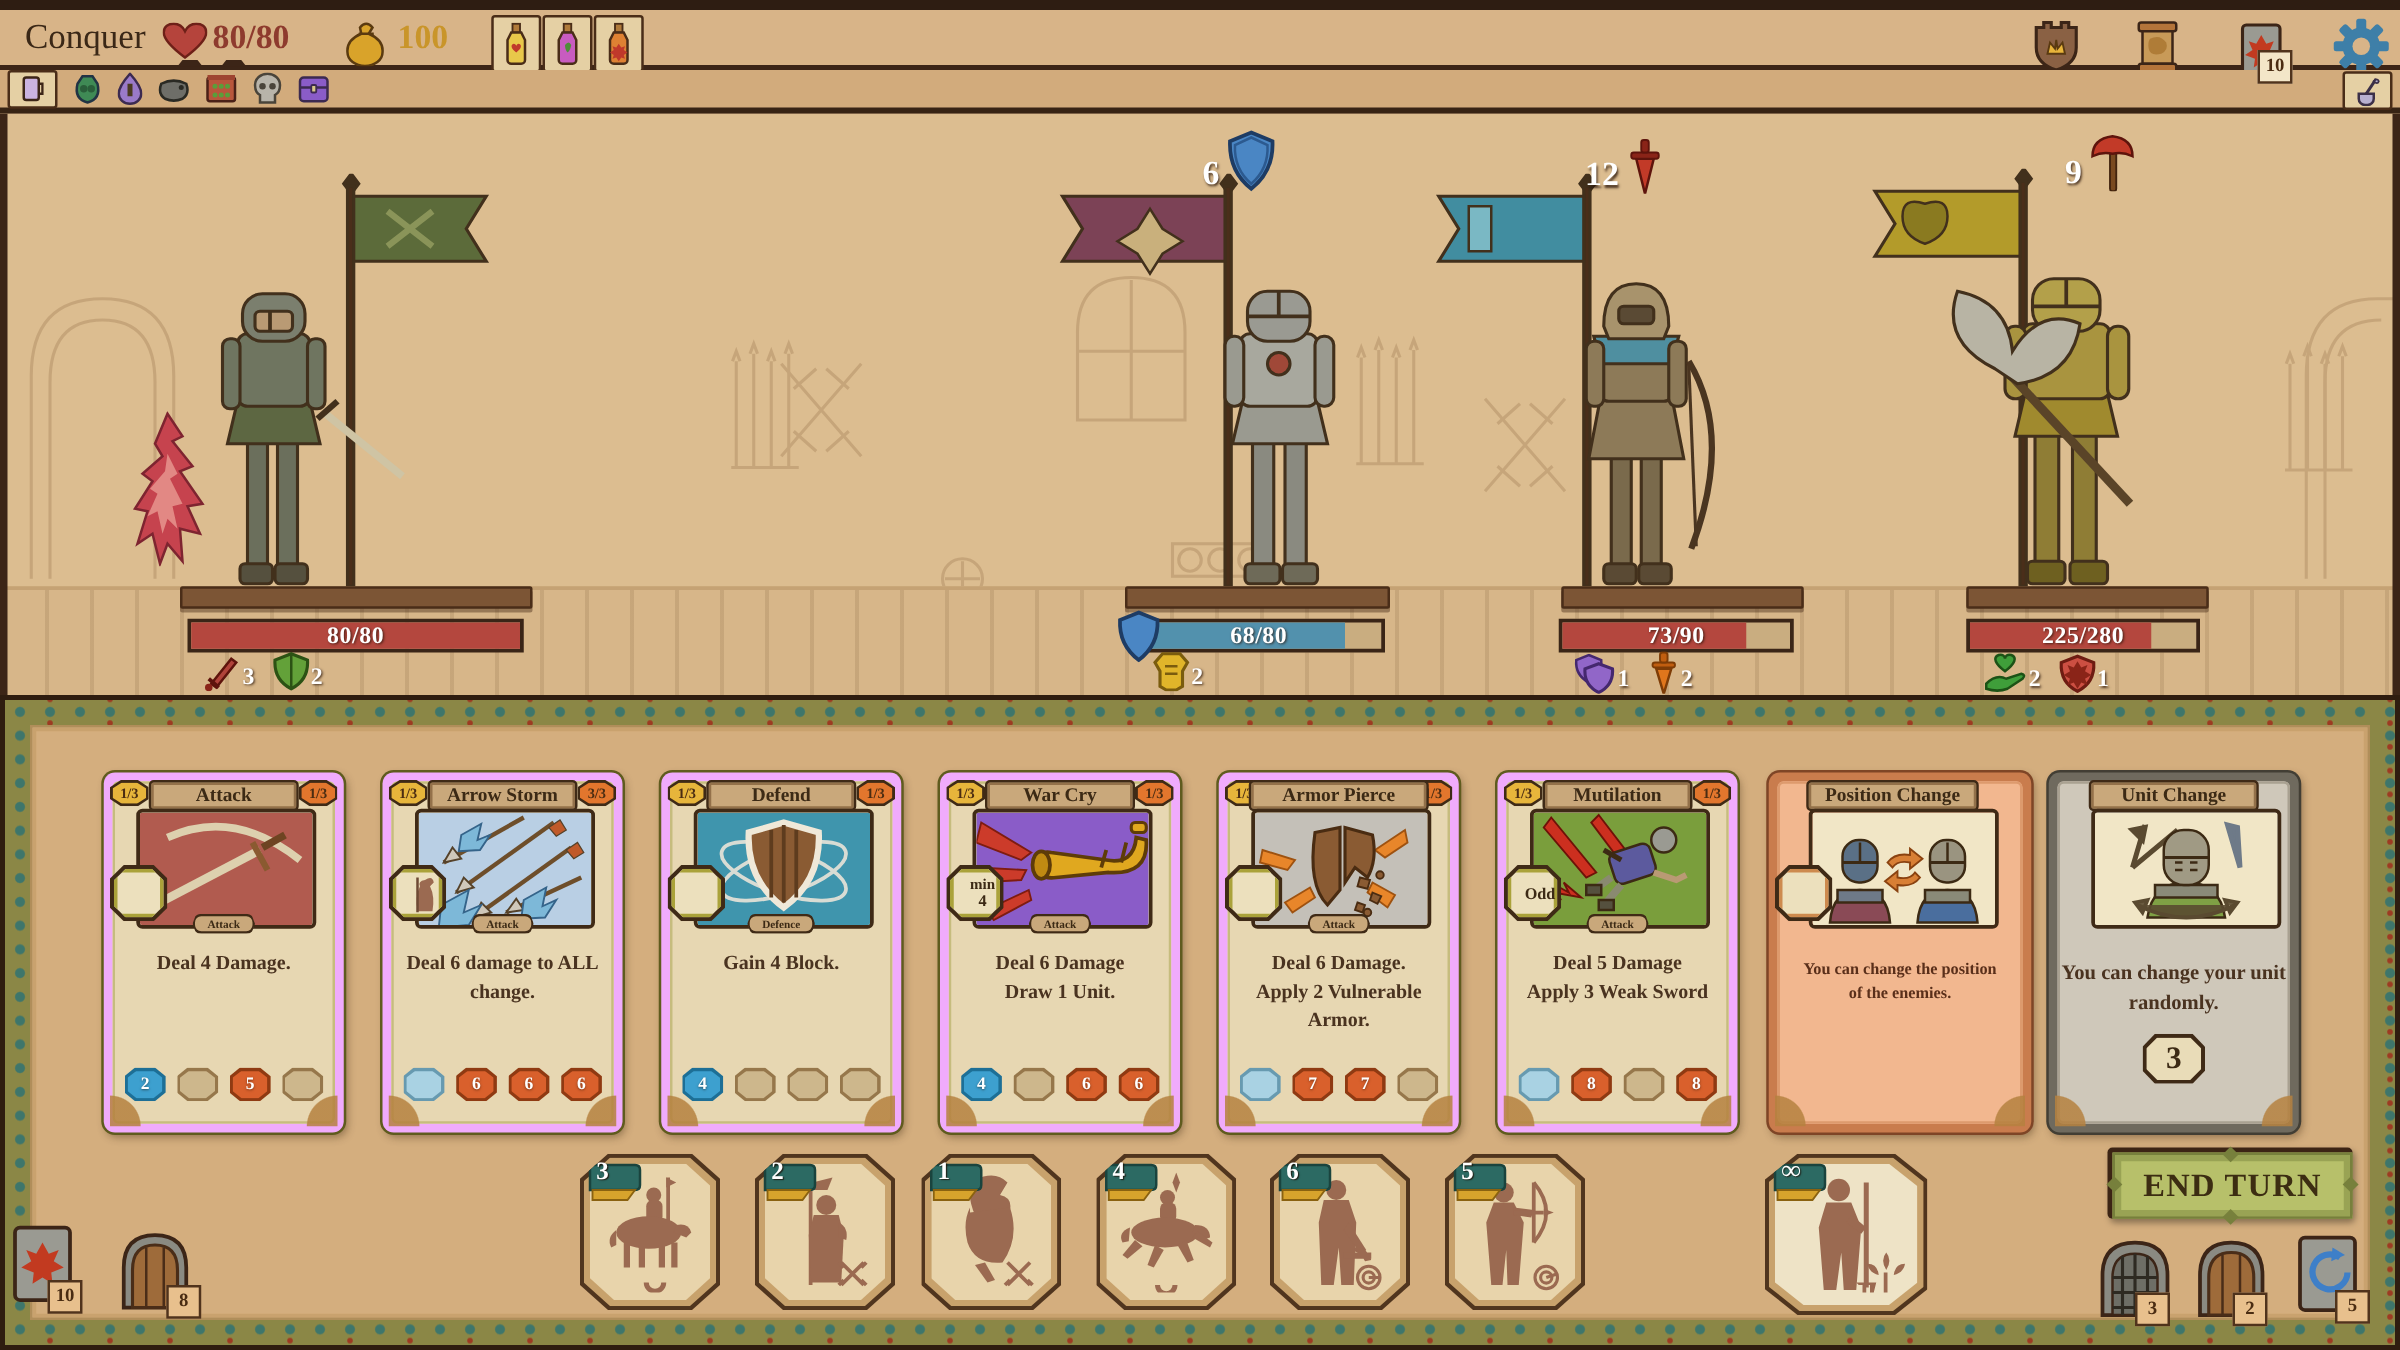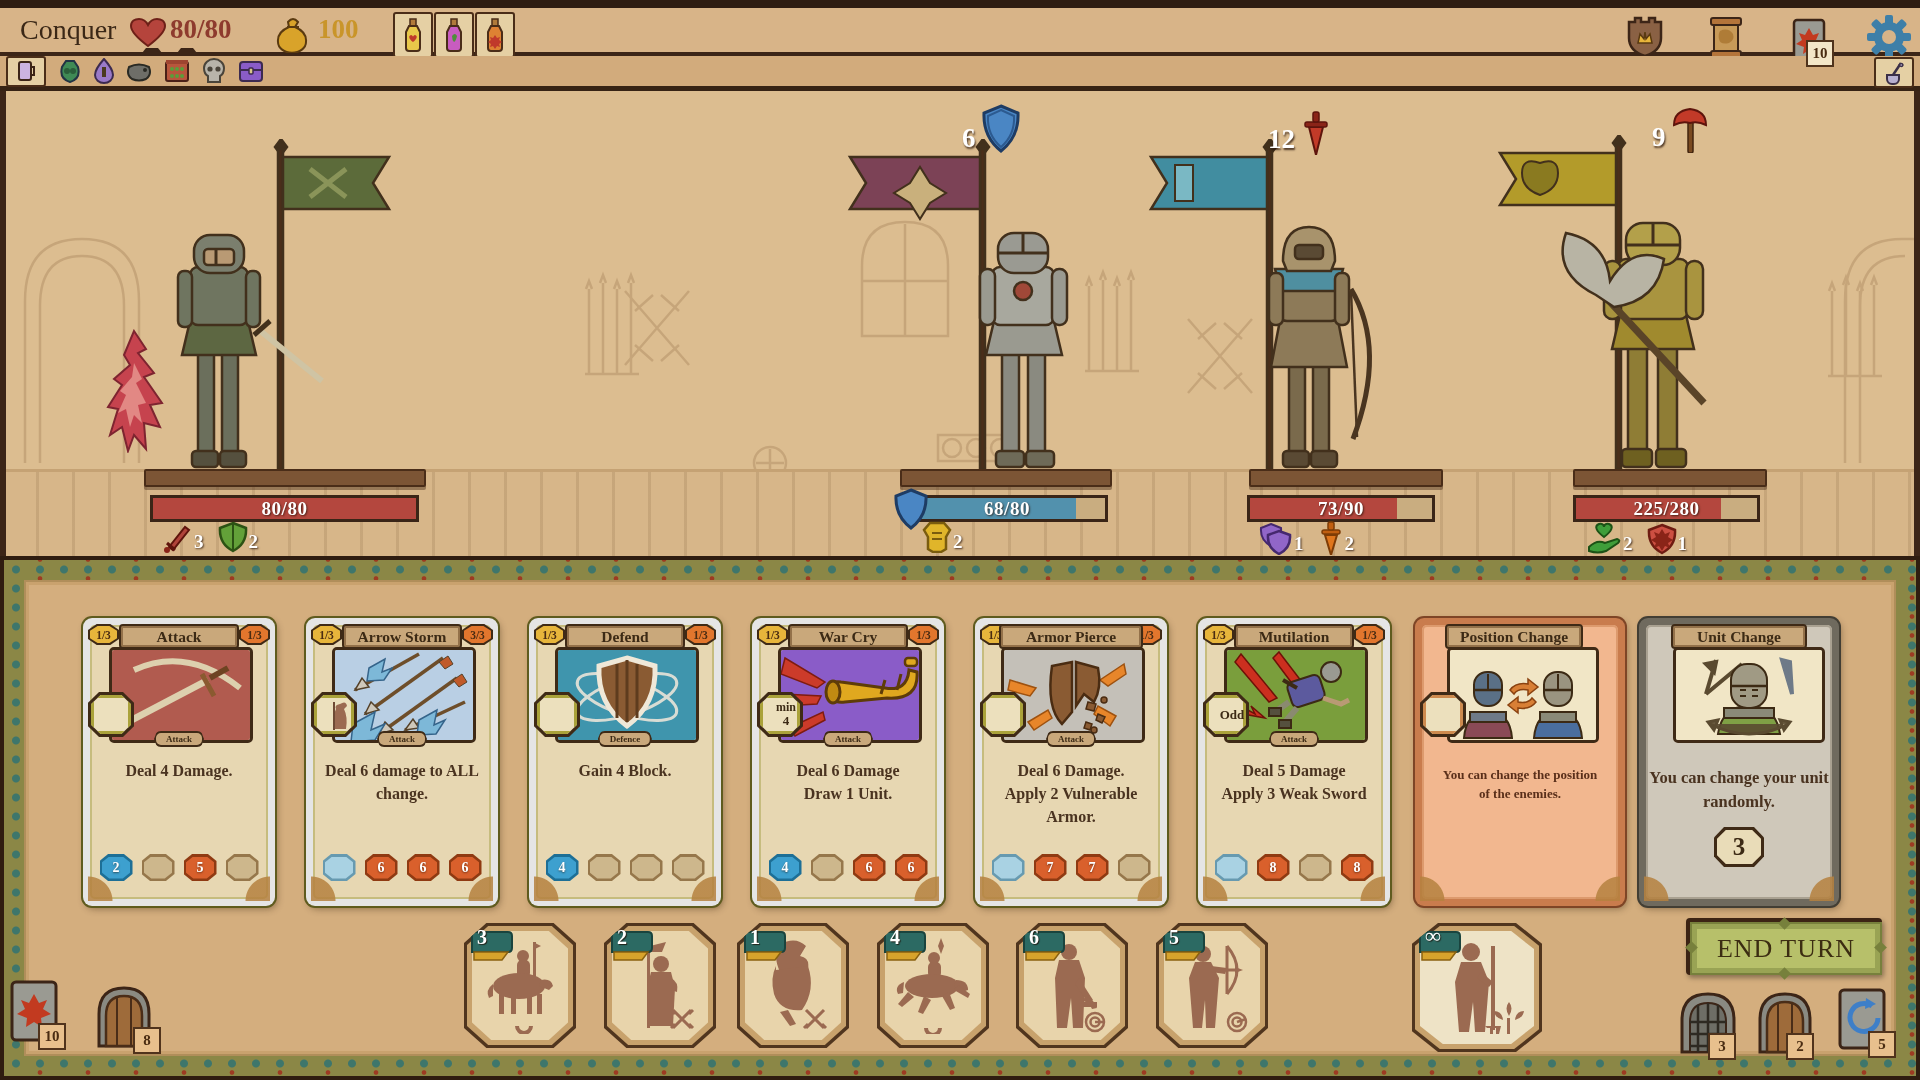--- a/index.html
+++ b/index.html
@@ -51,21 +51,21 @@
   
   #panel{position:absolute;top:556px;left:0;width:1920px;height:524px;background:#2f1d10;}
   #panel-border{position:absolute;inset:4px;background-color:#8b8746;
      background-image:radial-gradient(circle,#3e766b 3.5px,transparent 4.5px),
                       radial-gradient(circle,#9d3b22 1.8px,transparent 2.8px);
      background-size:24px 19px,48px 19px;background-position:0 0,12px 9px;}
   #panel-inner{position:absolute;inset:24px;background:#d4ae7e;border:2px solid #b08e5a;
                box-shadow:inset 0 0 0 3px #c9a26e;}
 
   
-  .card{position:absolute;top:618px;width:192px;height:288px;border-radius:9px;background:#e5e5e5;
+  .card{position:absolute;top:618px;width:192px;height:288px;border-radius:9px;background:#f0abfc;
         box-shadow:0 0 0 2px #5f5b1e,2px 3px 7px rgba(60,40,20,.45);}
   .card-bg{position:absolute;inset:7px;background:#e7d7b2;border-radius:5px;
            box-shadow:inset 0 0 0 2px #c6bc7e;}
   .card.salmon{background:#c97c4d;box-shadow:0 0 0 2px #7e4526,2px 3px 7px rgba(60,40,20,.45);}
   .card.salmon .card-bg{background:#f2b78f;box-shadow:inset 0 0 0 2px #dd9a6d;}
   .card.grey{background:#6f6a5e;box-shadow:0 0 0 2px #423e34,2px 3px 7px rgba(60,40,20,.45);}
   .card.grey .card-bg{background:#cfc8ba;box-shadow:inset 0 0 0 2px #a9a191;}
   .banner{position:absolute;top:6px;left:36px;right:36px;height:21px;background:#c9a87b;
           border:2px solid #3f2a16;border-radius:4px;box-shadow:inset 0 0 0 2px #93714a;
           display:flex;align-items:center;justify-content:center;
@@ -128,21 +128,21 @@
   .tok-num{position:absolute;left:13px;top:3px;z-index:7;color:#fff;font-weight:bold;font-size:20px;
            text-shadow:1px 1px 1px rgba(30,15,5,.8);}
   .token.inf{left:1412px;width:130px;height:129px;}
 
   
   #endturn{position:absolute;left:1686px;top:918px;width:196px;height:57px;background:#3c2414;
            border-radius:4px;padding:4px;box-sizing:border-box;cursor:pointer;
            box-shadow:2px 3px 5px rgba(0,0,0,.35);}
   #endturn .inner{position:relative;width:100%;height:100%;background:#b7c06a;
            border:2px solid #77803c;box-shadow:inset 0 0 0 5px #99a354;display:flex;
-           align-items:center;justify-content:center;font-weight:normal;font-size:26px;
+           align-items:center;justify-content:center;font-weight:bold;font-size:26px;
            color:#3c2d12;letter-spacing:1px;}
   .diam{position:absolute;width:9px;height:9px;background:#77803c;transform:rotate(45deg);}
   .badge-sq{position:absolute;width:24px;height:23px;background:#e8c08d;border:2px solid #50331c;
             display:flex;align-items:center;justify-content:center;font-weight:bold;font-size:15px;
             color:#4a2c12;z-index:5;margin-left:40px;}
   .citem{position:absolute;}
 
   .figsil{fill:#9b6a51;}
   .sketch{opacity:.42;}
 </style>

